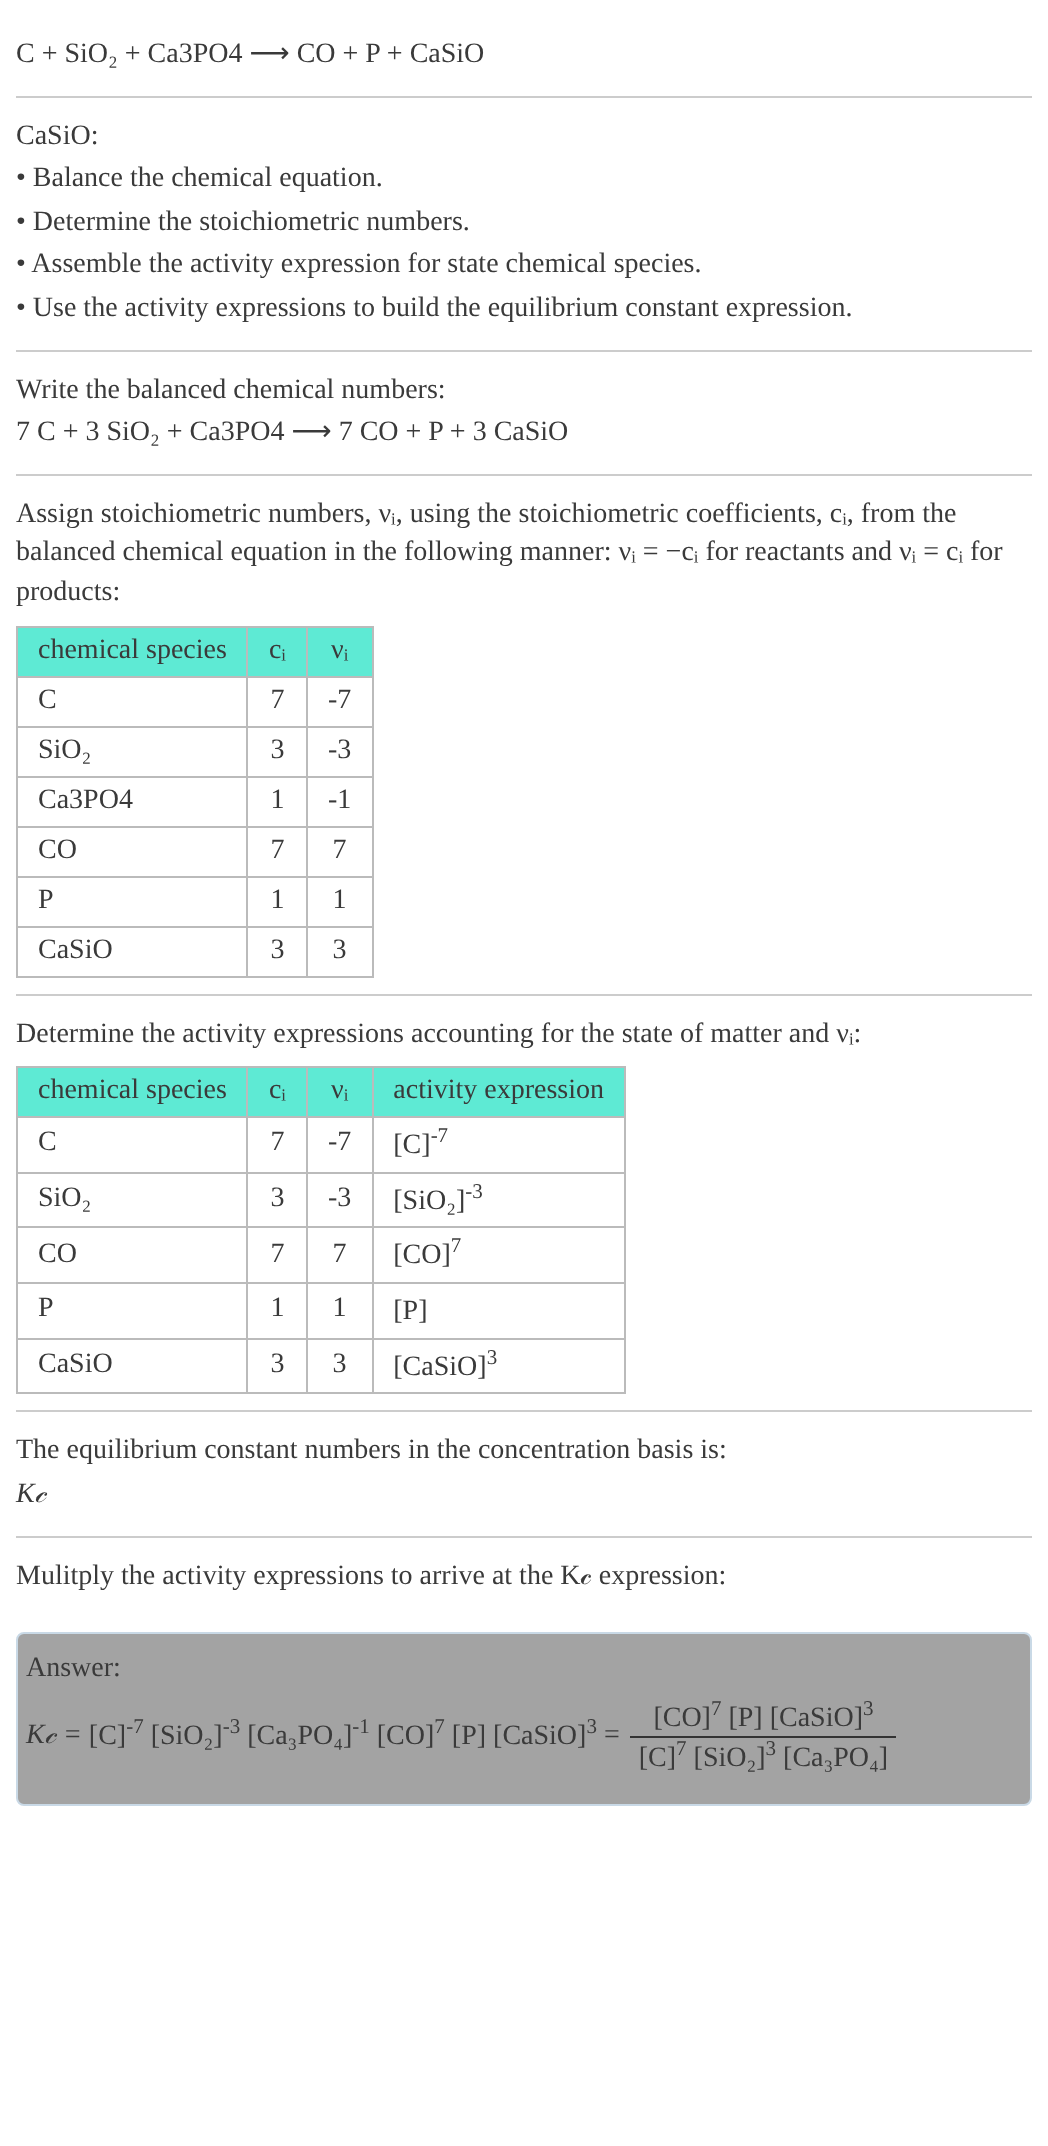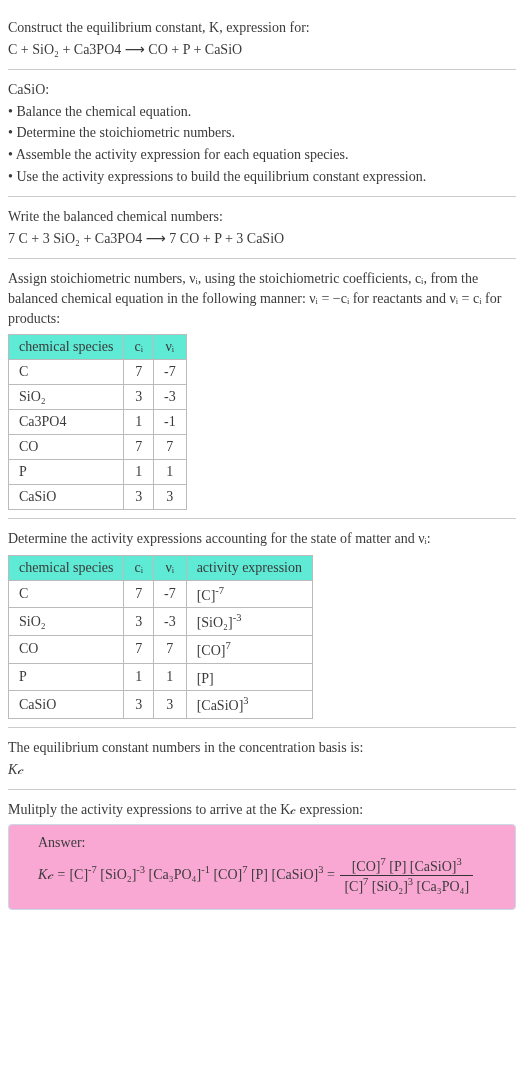--- a/index.html
+++ b/index.html
@@ -26,51 +26,50 @@
   }
   th, td {
     border: 1px solid #bbb;
     padding: 4px 10px;
     text-align: left;
     font-weight: normal;
   }
   th { background: #5eead4; }
   td.center, th.center { text-align: center; }
   .answer-box {
-    background: #f9a8d4;
+    background: #a3a3a3;
     border: 1px solid #c9d9e6;
     border-radius: 4px;
-    padding: 10px 29px;
-    margin-top: 4px;
+    padding: 10px 4px;
+    margin-top: 18px;
   }
   .answer-box .ans-label { margin-bottom: 6px; }
   .frac {
     display: inline-block;
     vertical-align: middle;
     text-align: center;
     margin: 0 2px;
   }
   .frac .num { display: block; border-bottom: 1px solid #333; padding: 0 4px; }
   .frac .den { display: block; padding: 0 4px; }
   .eqline { margin: 4px 0; }
   .italic { font-style: italic; }
 </style>
 </head>
 <body>
 
 <div class="section">
-  <p><span>Construct the equilibrium constant, K, expression for:</span></p>
   <p>C + SiO₂ + Ca3PO4 ⟶ CO + P + CaSiO</p>
 </div>
 
 <div class="section">
   <p>CaSiO:</p>
   <p class="indent">• Balance the chemical equation.</p>
   <p class="indent">• Determine the stoichiometric numbers.</p>
-  <p class="indent">• Assemble the activity expression for each equation species.</p>
+  <p class="indent">• Assemble the activity expression for state chemical species.</p>
   <p class="indent">• Use the activity expressions to build the equilibrium constant expression.</p>
 </div>
 
 <div class="section">
   <p>Write the balanced chemical numbers:</p>
   <p>7 C + 3 SiO₂ + Ca3PO4 ⟶ 7 CO + P + 3 CaSiO</p>
 </div>
 
 <div class="section">
   <p>Assign stoichiometric numbers, νᵢ, using the stoichiometric coefficients, cᵢ, from the balanced chemical equation in the following manner: νᵢ = −cᵢ for reactants and νᵢ = cᵢ for products:</p>

